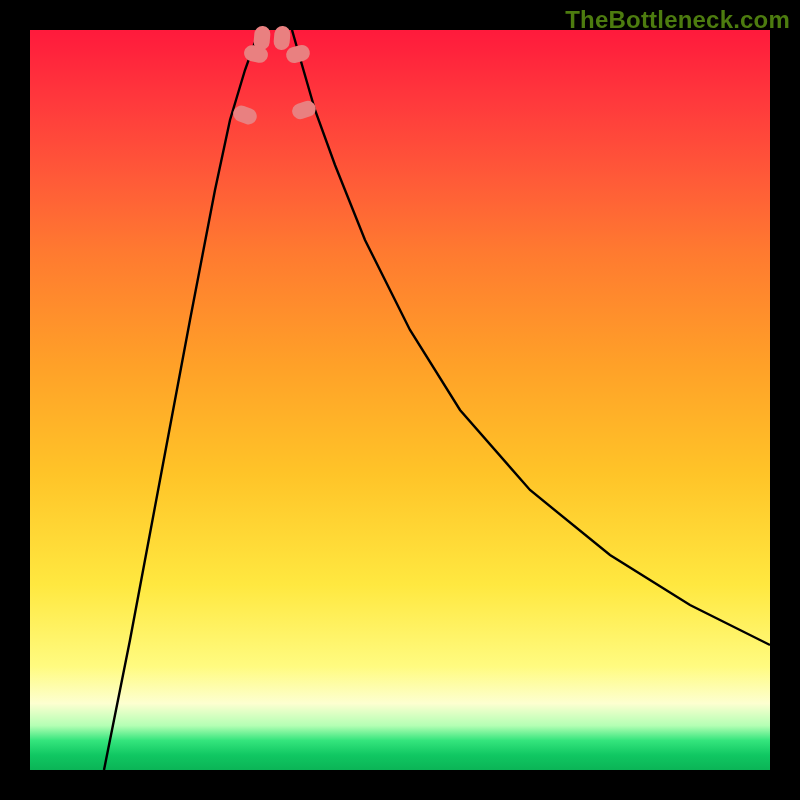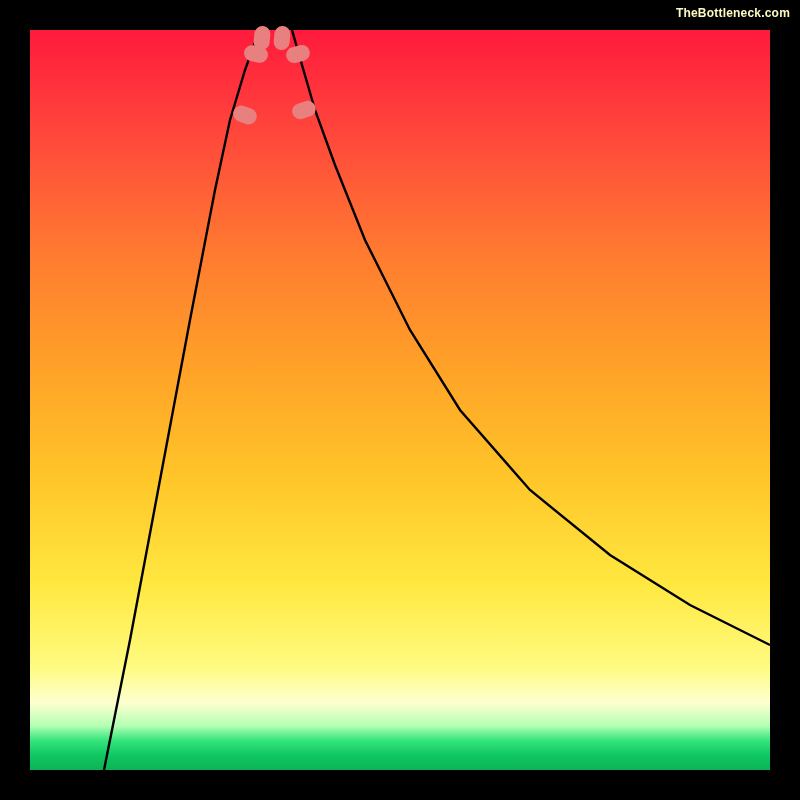--- a/index.html
+++ b/index.html
@@ -30,23 +30,23 @@
       #35e57d 96%,
       #10c762 98%,
       #0bb456 100%
     );
   }
   .attr {
     position: absolute;
     top: 6px;
     right: 10px;
     font-family: Arial, Helvetica, sans-serif;
-    font-size: 12px;
+    font-size: 24px;
     font-weight: 600;
-    color: #fef9c3;
+    color: #4d7c0f;
     letter-spacing: 0.2px;
   }
   svg.curve {
     position: absolute;
     left: 0;
     top: 0;
     width: 740px;
     height: 740px;
   }
   .marker {

